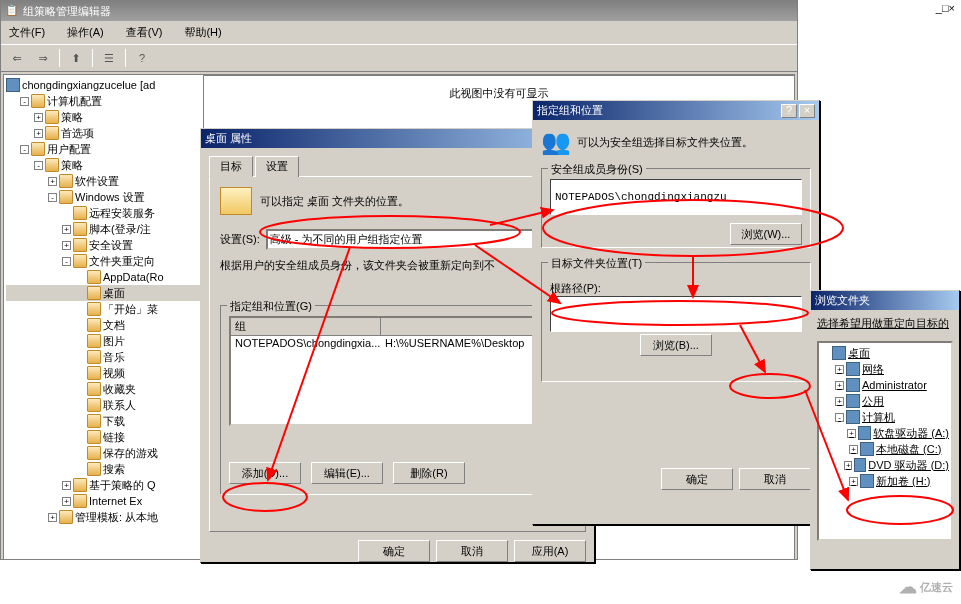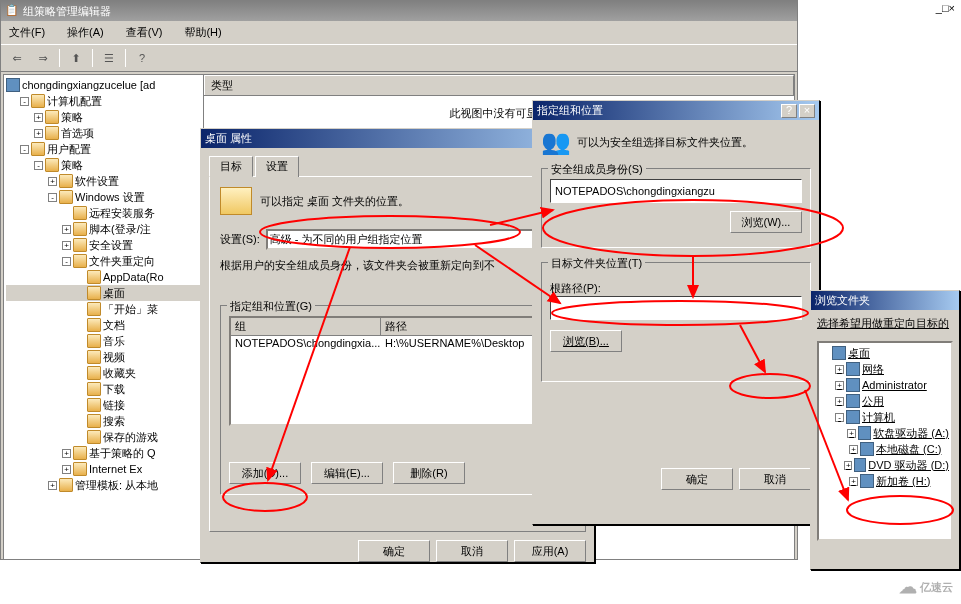--- a/index.html
+++ b/index.html
@@ -36,21 +36,21 @@
 .dialog { position: absolute; background: #d4d0c8; border: 1px solid #000; border-top-color: #d4d0c8; border-left-color: #d4d0c8; box-shadow: 1px 1px 0 #000; }
 .dlg-title { background: linear-gradient(to right, #0a246a, #a6caf0); color: #fff; padding: 2px 4px; height: 19px; display: flex; align-items: center; justify-content: space-between; }
 .dlg-title .close { width: 16px; height: 14px; background: #d4d0c8; border: 1px solid #808080; border-top-color:#fff; border-left-color:#fff; text-align: center; line-height: 11px; }
 .dlg-body { padding: 8px; }
 .tabs { display: flex; margin-bottom: -1px; position: relative; z-index: 1; }
 .tab { background: #d4d0c8; border: 1px solid #808080; border-top-color: #fff; border-left-color: #fff; border-bottom: none; padding: 2px 10px; margin-right: 2px; }
 .tab.active { border-bottom: 1px solid #d4d0c8; }
 .tab-panel { border: 1px solid #fff; border-right-color: #808080; border-bottom-color: #808080; padding: 10px; background: #d4d0c8; }
 .groupbox { border: 1px solid #808080; border-right-color:#fff; border-bottom-color:#fff; padding: 10px 8px 8px; margin-top: 6px; position: relative; }
 .groupbox .legend { position: absolute; top: -7px; left: 6px; background: #d4d0c8; padding: 0 3px; }
-.textfield { background: #fff; border: 1px solid #808080; border-top-color: #404040; border-left-color: #404040; border-right-color: #fff; border-bottom-color:#fff; padding: 2px 4px; height: 24px; width: 100%; font-family: Liberation Sans, sans-serif; font-size: 11px; }
+.textfield { background: #fff; border: 1px solid #808080; border-top-color: #404040; border-left-color: #404040; border-right-color: #fff; border-bottom-color:#fff; padding: 2px 4px; height: 36px; width: 100%; font-family: Liberation Mono, monospace; font-size: 11px; }
 .combo { background: #fff; border: 2px inset #d4d0c8; padding: 1px 2px; display: flex; justify-content: space-between; align-items: center; height: 21px; }
 .combo .arrow { width: 14px; height: 15px; background: #d4d0c8; border: 1px solid #808080; border-top-color:#fff; border-left-color:#fff; text-align: center; font-size: 8px; line-height: 12px; }
 .btn { background: #d4d0c8; border: 1px solid #808080; border-top-color: #fff; border-left-color: #fff; padding: 2px 8px; min-width: 72px; text-align: center; height: 22px; }
 .row { display: flex; align-items: center; gap: 6px; }
 .listview { background: #fff; border: 2px inset #d4d0c8; height: 110px; overflow: auto; font-family: "Courier New", monospace; }
 .listview .hdr { display: flex; background: #d4d0c8; border-bottom: 1px solid #808080; }
 .listview .hdr > div { border-right: 1px solid #808080; padding: 1px 4px; }
 .listview .lrow { display: flex; }
 .listview .lrow > div { padding: 1px 4px; white-space: nowrap; overflow: hidden; }
 .arrow-svg { position: absolute; left:0; top:0; pointer-events:none; }
@@ -175,57 +175,69 @@
         <div class="tree-node">
           <span class="ind" style="width: 70px;"></span>
           <span style="display: inline-block; width: 11px;"></span>
           <span class="tree-icon folder"></span>
           <span>文档</span>
         </div>
         <div class="tree-node">
           <span class="ind" style="width: 70px;"></span>
           <span style="display: inline-block; width: 11px;"></span>
           <span class="tree-icon folder"></span>
+          <span>图片</span>
+        </div>
+        <div class="tree-node">
+          <span class="ind" style="width: 70px;"></span>
+          <span style="display: inline-block; width: 11px;"></span>
+          <span class="tree-icon folder"></span>
           <span>音乐</span>
         </div>
         <div class="tree-node">
           <span class="ind" style="width: 70px;"></span>
           <span style="display: inline-block; width: 11px;"></span>
           <span class="tree-icon folder"></span>
           <span>视频</span>
         </div>
         <div class="tree-node">
           <span class="ind" style="width: 70px;"></span>
           <span style="display: inline-block; width: 11px;"></span>
           <span class="tree-icon folder"></span>
           <span>收藏夹</span>
         </div>
         <div class="tree-node">
           <span class="ind" style="width: 70px;"></span>
           <span style="display: inline-block; width: 11px;"></span>
           <span class="tree-icon folder"></span>
+          <span>联系人</span>
+        </div>
+        <div class="tree-node">
+          <span class="ind" style="width: 70px;"></span>
+          <span style="display: inline-block; width: 11px;"></span>
+          <span class="tree-icon folder"></span>
           <span>下载</span>
         </div>
         <div class="tree-node">
           <span class="ind" style="width: 70px;"></span>
           <span style="display: inline-block; width: 11px;"></span>
           <span class="tree-icon folder"></span>
           <span>链接</span>
         </div>
         <div class="tree-node">
           <span class="ind" style="width: 70px;"></span>
           <span style="display: inline-block; width: 11px;"></span>
           <span class="tree-icon folder"></span>
+          <span>保存的游戏</span>
+        </div>
+        <div class="tree-node">
+          <span class="ind" style="width: 70px;"></span>
+          <span style="display: inline-block; width: 11px;"></span>
+          <span class="tree-icon folder"></span>
           <span>搜索</span>
-        </div>
-        <div class="tree-node">
-          <span class="ind" style="width: 70px;"></span>
-          <span style="display: inline-block; width: 11px;"></span>
-          <span class="tree-icon folder"></span>
-          <span>保存的游戏</span>
         </div>
         <div class="tree-node">
           <span class="ind" style="width: 56px;"></span>
           <span class="tree-toggle">+</span>
           <span class="tree-icon folder"></span>
           <span>基于策略的 Q</span>
         </div>
         <div class="tree-node">
           <span class="ind" style="width: 56px;"></span>
           <span class="tree-toggle">+</span>
@@ -234,21 +246,20 @@
         </div>
         <div class="tree-node">
           <span class="ind" style="width: 42px;"></span>
           <span class="tree-toggle">+</span>
           <span class="tree-icon folder"></span>
           <span>管理模板: 从本地</span>
         </div>
       </div>
     <div class="list-pane">
       <div class="list-header">
-        <div class="col" style="flex:1">类型</div>
       </div>
       <div class="list-empty">此视图中没有可显示</div>
     </div>
   </div>
 </div>
 <div class="win-controls-outer">
   <div class="wb">_</div>
   <div class="wb">□</div>
   <div class="wb">×</div>
 </div>
@@ -273,21 +284,20 @@
           <span>高级 - 为不同的用户组指定位置</span>
           <span class="arrow">▼</span>
         </div>
       </div>
       <div style="margin-bottom:32px;">根据用户的安全组成员身份，该文件夹会被重新定向到不</div>
       <div class="groupbox" style="height:190px;">
         <span class="legend">指定组和位置(G)</span>
         <div class="listview">
           <div class="hdr">
             <div style="width:150px">组</div>
-            <div style="flex:1">路径</div>
           </div>
           <div class="lrow">
             <div style="width:150px">NOTEPADOS\chongdingxia...</div>
             <div style="flex:1">H:\%USERNAME%\Desktop</div>
           </div>
         </div>
         <div class="row" style="margin-top:36px; gap:10px;">
           <button class="btn">添加(D)...</button>
           <button class="btn">编辑(E)...</button>
           <button class="btn">删除(R)</button>
@@ -319,21 +329,21 @@
       <span class="legend">安全组成员身份(S)</span>
       <input class="textfield" value="NOTEPADOS\chongdingxiangzu" style="">
       <div class="row" style="justify-content:flex-end; margin-top:8px;">
         <button class="btn">浏览(W)...</button>
       </div>
     </div>
     <div class="groupbox" style="height:120px; margin-top:14px;">
       <span class="legend">目标文件夹位置(T)</span>
       <div style="margin-top:8px;">根路径(P):</div>
       <input class="textfield" value="" style="">
-      <div class="row" style="justify-content:flex-start; margin-top:10px;text-decoration:underline;">
+      <div class="row" style="justify-content:center; margin-top:2px;">
         <button class="btn">浏览(B)...</button>
       </div>
     </div>
     <div class="row" style="justify-content:flex-end; margin-top:86px; gap:6px;">
       <button class="btn">确定</button>
       <button class="btn">取消</button>
     </div>
   </div>
 </div>
 

